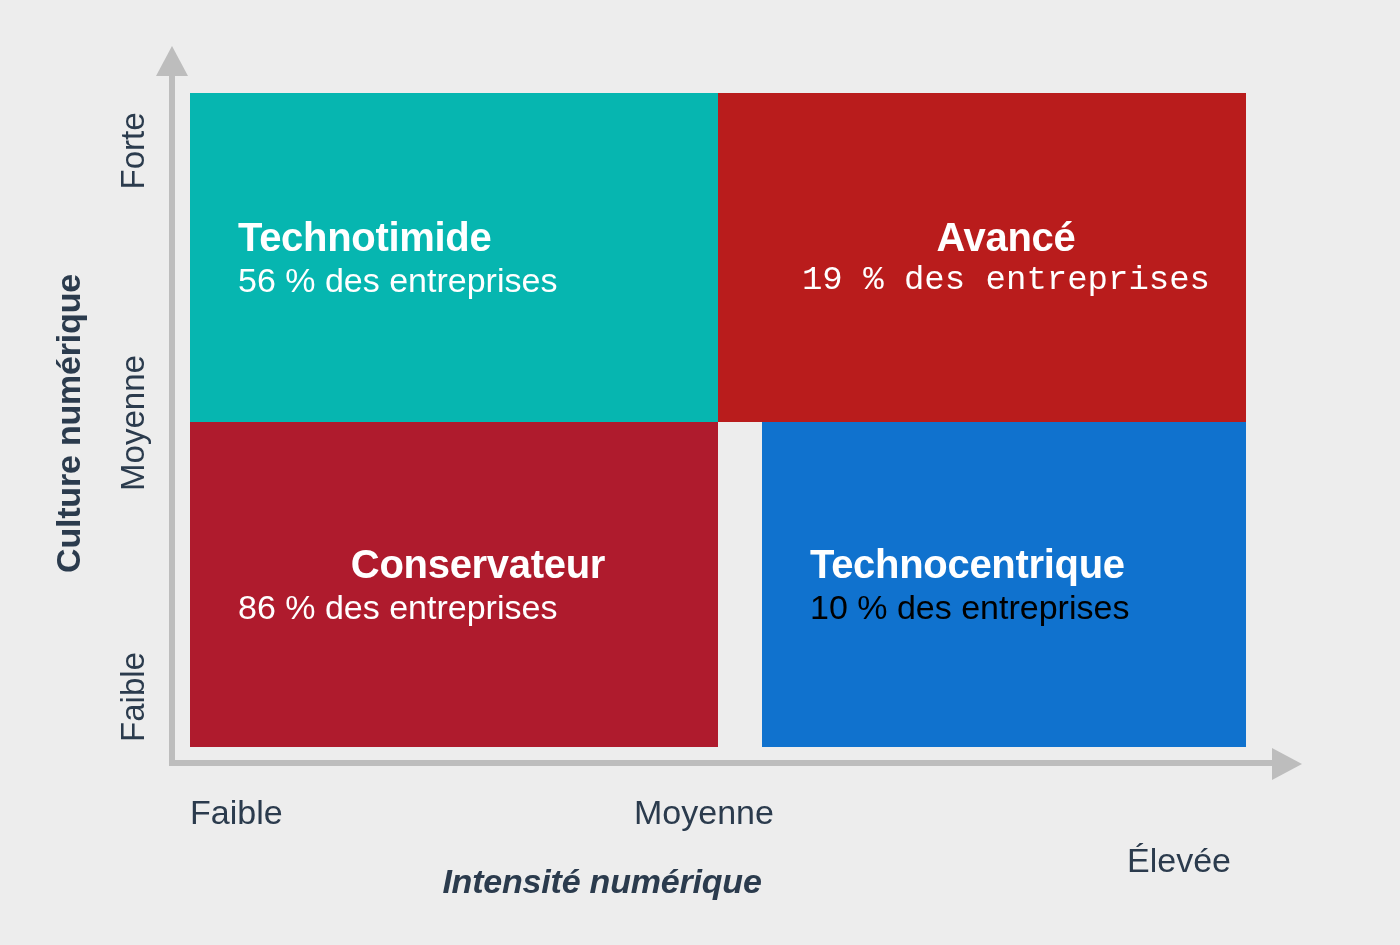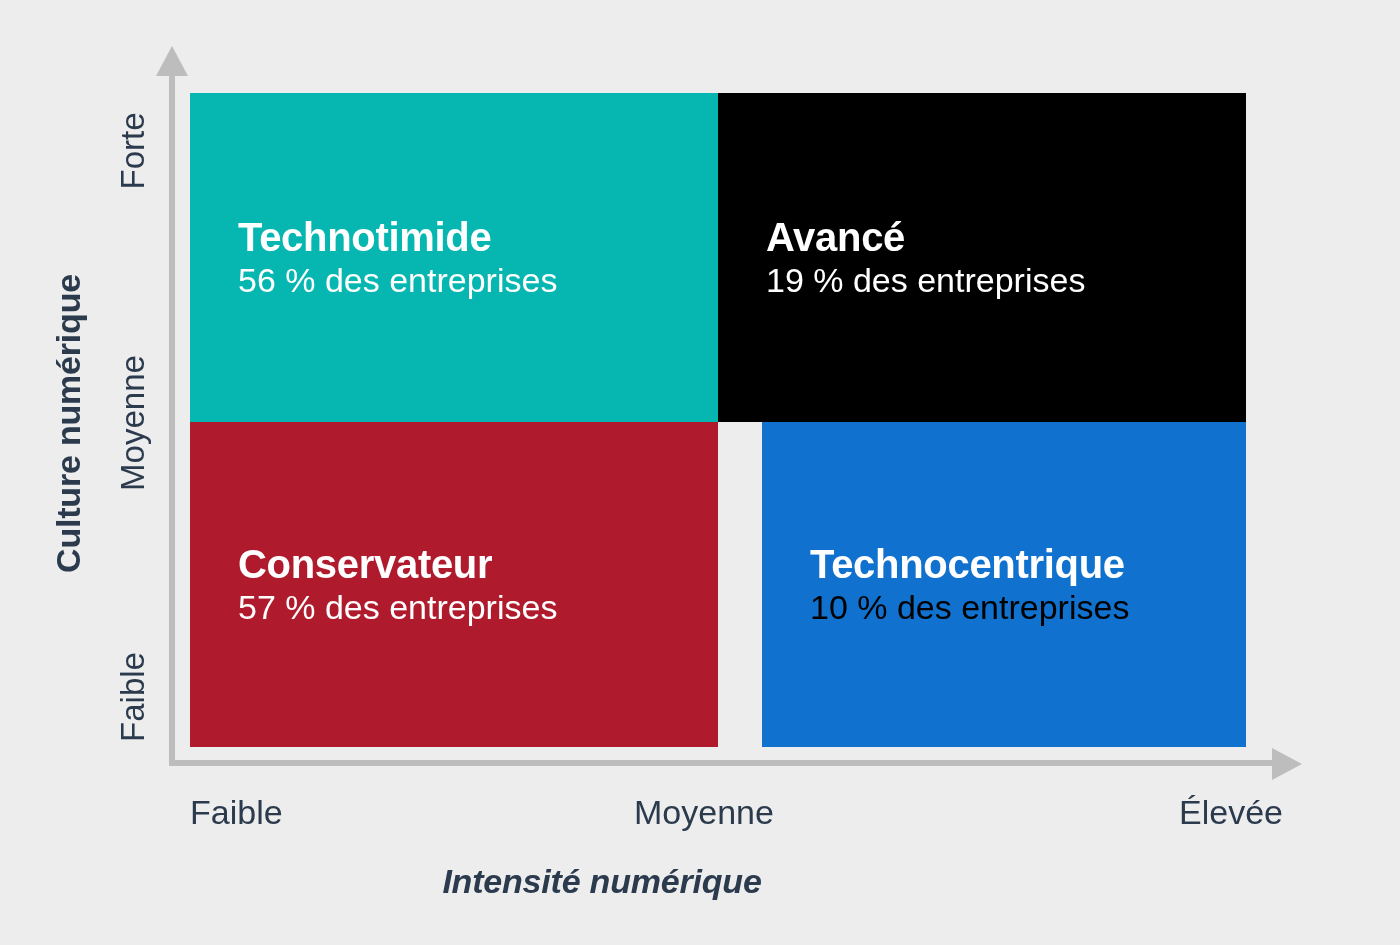--- a/index.html
+++ b/index.html
@@ -118,21 +118,21 @@
   .tick-x {
     position: absolute;
     color: #2b3b4d;
     font-size: 34px;
     font-weight: normal;
     white-space: nowrap;
     top: 793px;
   }
   #tick-x-faible  { left: 190px; }
   #tick-x-moyenne { left: 634px; }
-  #tick-x-elevee  { left: 1179px; }
+  #tick-x-elevee  { left: 1127px; margin-top: 48px; }
 
   
   #y-axis-title {
     position: absolute;
     left: -118px;
     top: 404px;
     width: 372px;
     text-align: center;
     color: #2b3b4d;
     font-size: 34px;
@@ -165,28 +165,28 @@
   <div class="axis-line" id="x-axis-line" style="background: rgb(189, 189, 189);"></div>
   <div id="x-axis-arrow" style="border-left-color: rgb(189, 189, 189);"></div>
 
   <div id="quadrant-grid">
 
     <div class="quadrant q-top" style="background:#06b6b0;">
       <p class="q-title" style="color: rgb(255, 255, 255);">Technotimide</p>
       <p class="q-sub" style="color: rgb(255, 255, 255);">56 % des entreprises</p>
     </div>
 
-    <div class="quadrant q-top" style="background:#000000;">
+    <div class="quadrant q-top" style="background:#b91c1c;align-items:center;">
       <p class="q-title" style="color: rgb(255, 255, 255);">Avancé</p>
-      <p class="q-sub" style="color: rgb(255, 255, 255);">19 % des entreprises</p>
+      <p class="q-sub" style="color: rgb(255, 255, 255); font-family: Liberation Mono, monospace;">19 % des entreprises</p>
     </div>
 
     <div class="quadrant q-bottom" style="background:#af1b2d;">
-      <p class="q-title" style="color: rgb(255, 255, 255);">Conservateur</p>
-      <p class="q-sub" style="color: rgb(255, 255, 255);">57 % des entreprises</p>
+      <p class="q-title" style="color: rgb(255, 255, 255); text-align: center;">Conservateur</p>
+      <p class="q-sub" style="color: rgb(255, 255, 255);">86 % des entreprises</p>
     </div>
 
     <div class="quadrant q-bottom" style="background:#1072ce;margin-left:44px;">
       <p class="q-title" style="color: rgb(255, 255, 255);">Technocentrique</p>
       <p class="q-sub" style="color: #000000;">10 % des entreprises</p>
     </div>
 
   </div>
 
   <div class="tick-y" id="tick-y-forte" style="color: rgb(43, 59, 77);">Forte</div>

